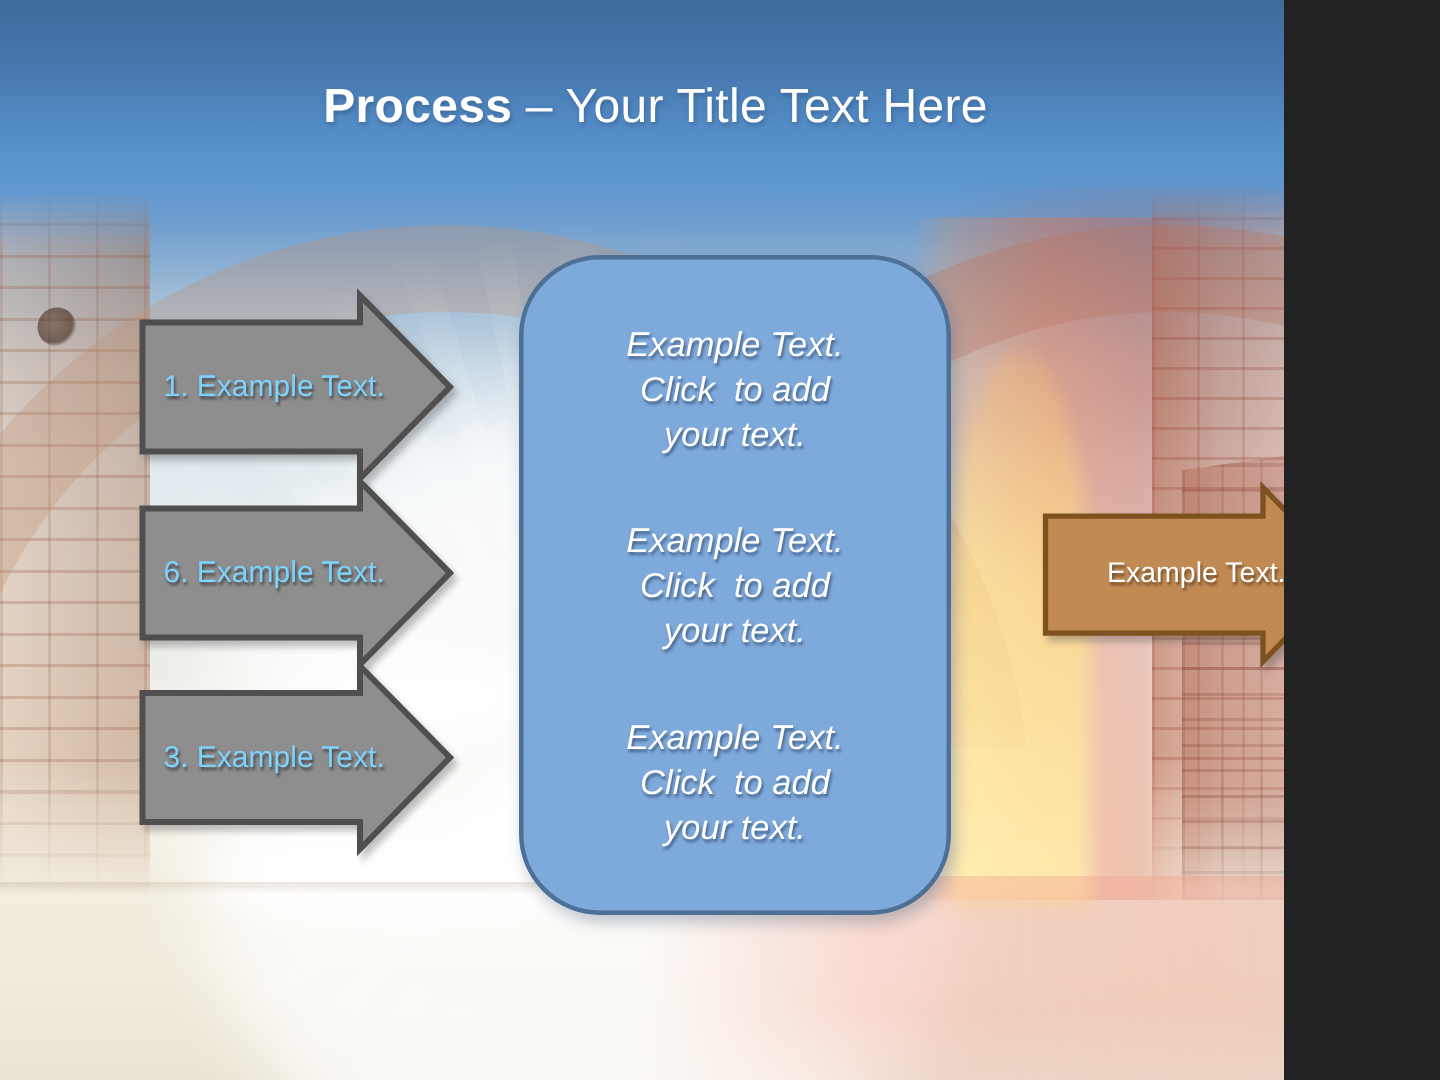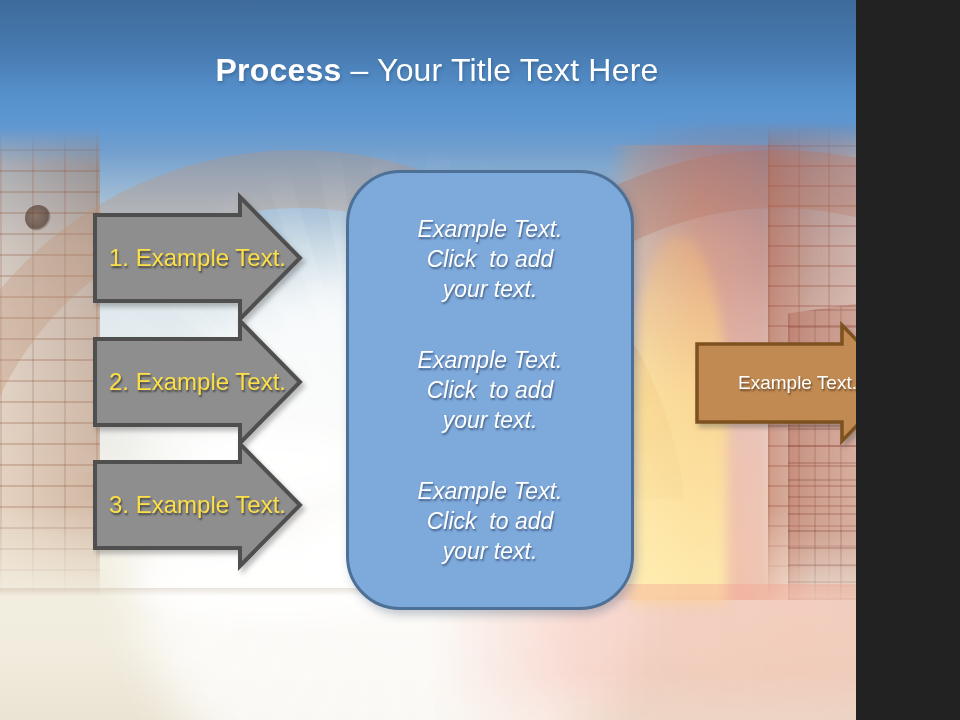--- a/index.html
+++ b/index.html
@@ -127,21 +127,21 @@
   .step-2 { top:321px; }
   .step-3 { top:444px; }
   .arrow-svg { position:absolute; inset:0; width:100%; height:100%; overflow:visible;
     filter:drop-shadow(3px 4px 2.5px rgba(70,70,70,0.35)); }
   .step-shape polygon {
     fill:var(--step-arrow-fill,#8e8e8e); stroke:var(--step-arrow-border,#4f4f4f);
     stroke-width:4; stroke-linejoin:miter;
   }
   .step-label {
     position:absolute; left:14px; top:0; height:100%; display:flex; align-items:center;
-    color:#fde047; font-size:24px; text-shadow:1px 2px 2px rgba(55,55,55,0.85); white-space:pre-wrap;
+    color:#7dd3fc; font-size:20px; text-shadow:1px 2px 2px rgba(55,55,55,0.85); white-space:pre-wrap;
   }
 
   .center-box {
     position:absolute; left:346px; top:170px; width:288px; height:440px; box-sizing:border-box; z-index:5;
     background:var(--center-box-fill,#7ea9db);
     border:3px solid var(--center-box-border,#4d7096);
     border-radius:54px;
     box-shadow:3px 5px 10px rgba(80,100,130,0.35);
     display:flex; flex-direction:column; justify-content:center; align-items:center; gap:41px;
   }
@@ -191,21 +191,21 @@
   <div class="step-arrow step-1">
     <svg class="arrow-svg step-shape" viewBox="0 0 205 122">
       <polygon points="0,18 145,18 145,0 205,61 145,122 145,104 0,104"></polygon>
     </svg>
     <div class="step-label">1. Example Text.</div>
   </div>
   <div class="step-arrow step-2">
     <svg class="arrow-svg step-shape" viewBox="0 0 205 122">
       <polygon points="0,18 145,18 145,0 205,61 145,122 145,104 0,104"></polygon>
     </svg>
-    <div class="step-label">2. Example Text.</div>
+    <div class="step-label">6. Example Text.</div>
   </div>
   <div class="step-arrow step-3">
     <svg class="arrow-svg step-shape" viewBox="0 0 205 122">
       <polygon points="0,18 145,18 145,0 205,61 145,122 145,104 0,104"></polygon>
     </svg>
     <div class="step-label">3. Example Text.</div>
   </div>
 
   <div class="center-box">
     <p class="box-para">

